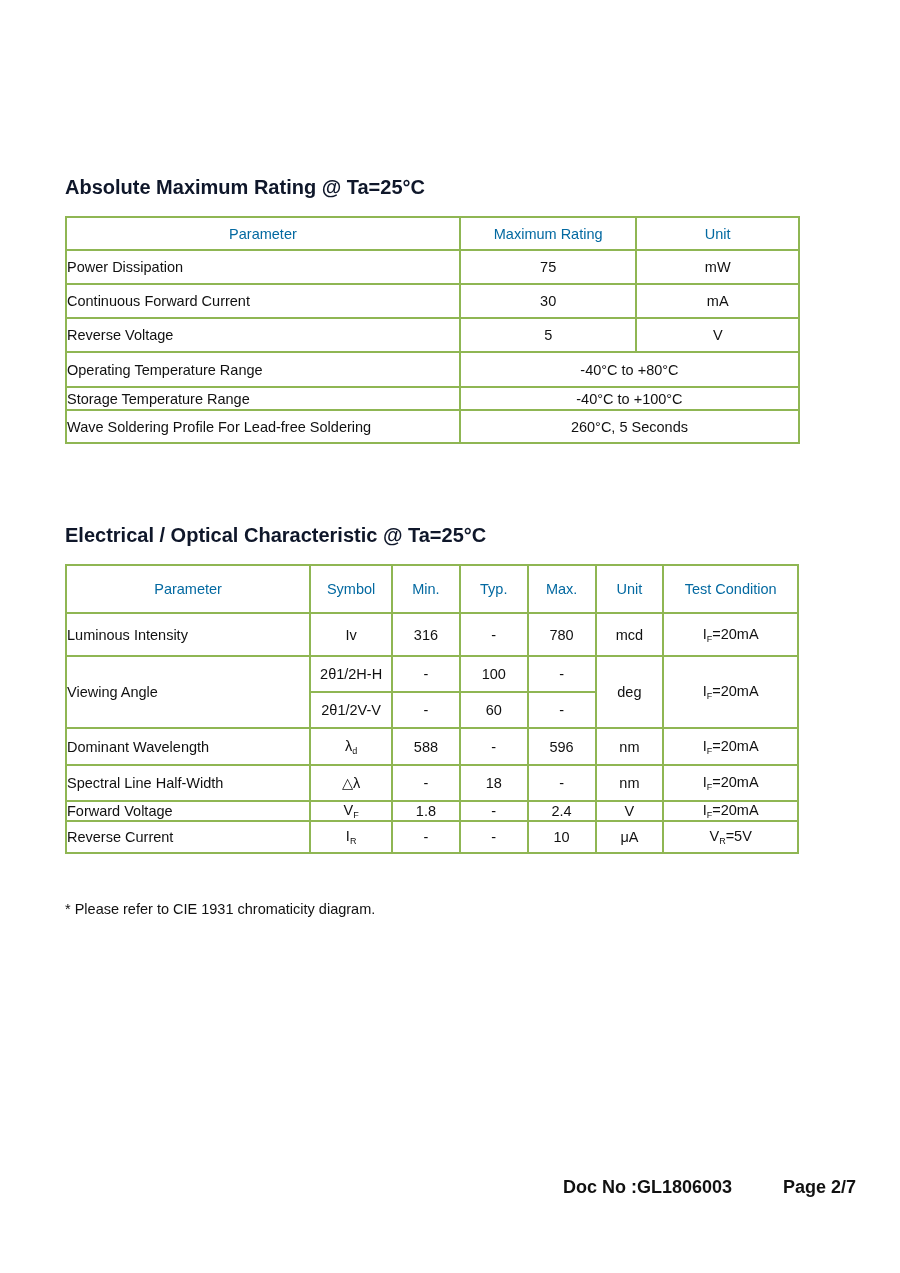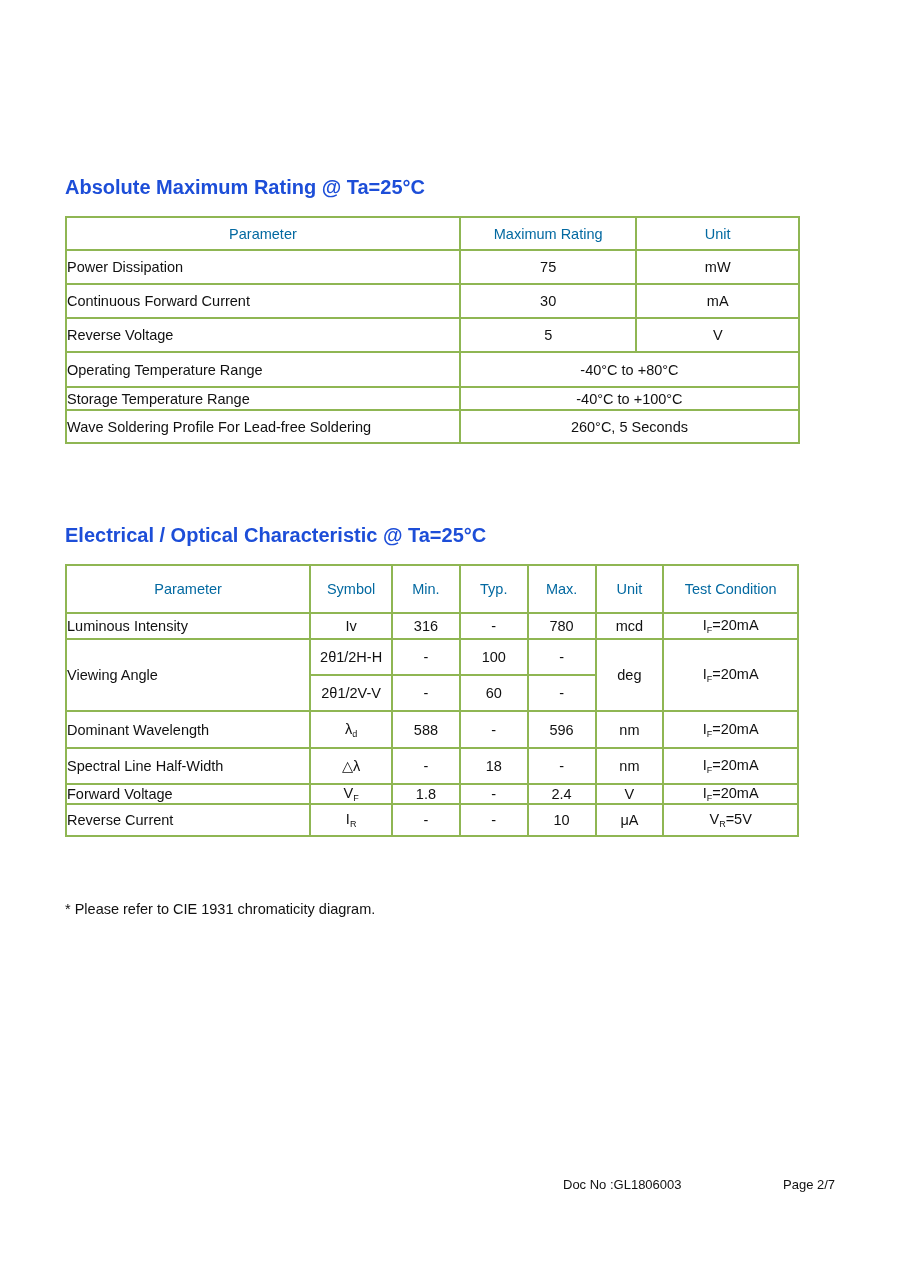--- a/index.html
+++ b/index.html
@@ -1,25 +1,25 @@
 <!DOCTYPE html>
 <html><head>
 <meta charset="utf-8">
 <style>
   html, body { margin: 0; padding: 0; background: #ffffff; }
   body { width: 900px; height: 1273px; position: relative; font-family: "Liberation Sans", sans-serif; color: #111; }
-  .section-title { position: absolute; left: 65px; font-size: 20px; font-weight: bold; color: #1d4ed8; margin: 0; }
+  .section-title { position: absolute; left: 65px; font-size: 20px; font-weight: bold; color: #0f172a; margin: 0; }
   table { position: absolute; border-collapse: collapse; font-size: 14.5px; }
   td, th { border: 2px solid #8fb653; padding: 0; font-weight: normal; }
   th { color: #0369a1; text-align: center; }
   td.c { text-align: center; }
   td.l { text-align: left; }
   sub { font-size: 9px; vertical-align: -3px; }
   .note { position: absolute; left: 65px; top: 901px; font-size: 14.5px; }
-  .footer { position: absolute; top: 1177px; font-size: 13px; font-weight: normal; }
+  .footer { position: absolute; top: 1177px; font-size: 18px; font-weight: bold; }
 </style>
 </head>
 <body>
 
 <h2 class="section-title" style="top:176px;">Absolute Maximum Rating @ Ta=25°C</h2>
 
 <table style="left:65px; top:216px; width:735px;">
   <colgroup>
       <col style="width:395px">
       <col style="width:177px">
@@ -76,21 +76,21 @@
   <tbody>
       <tr style="height:48px">
     <th>Parameter</th>
     <th>Symbol</th>
     <th>Min.</th>
     <th>Typ.</th>
     <th>Max.</th>
     <th>Unit</th>
     <th>Test Condition</th>
   </tr>
-  <tr style="height:26px">
+  <tr style="height:43px">
     <td class="l">Luminous Intensity</td>
     <td class="c">Iv</td>
     <td class="c">316</td>
     <td class="c">-</td>
     <td class="c">780</td>
     <td class="c">mcd</td>
     <td class="c"><span>I</span><sub>F</sub><span>=20mA</span></td>
   </tr>
   <tr style="height:36px">
     <td class="l" rowspan="2">Viewing Angle</td>

